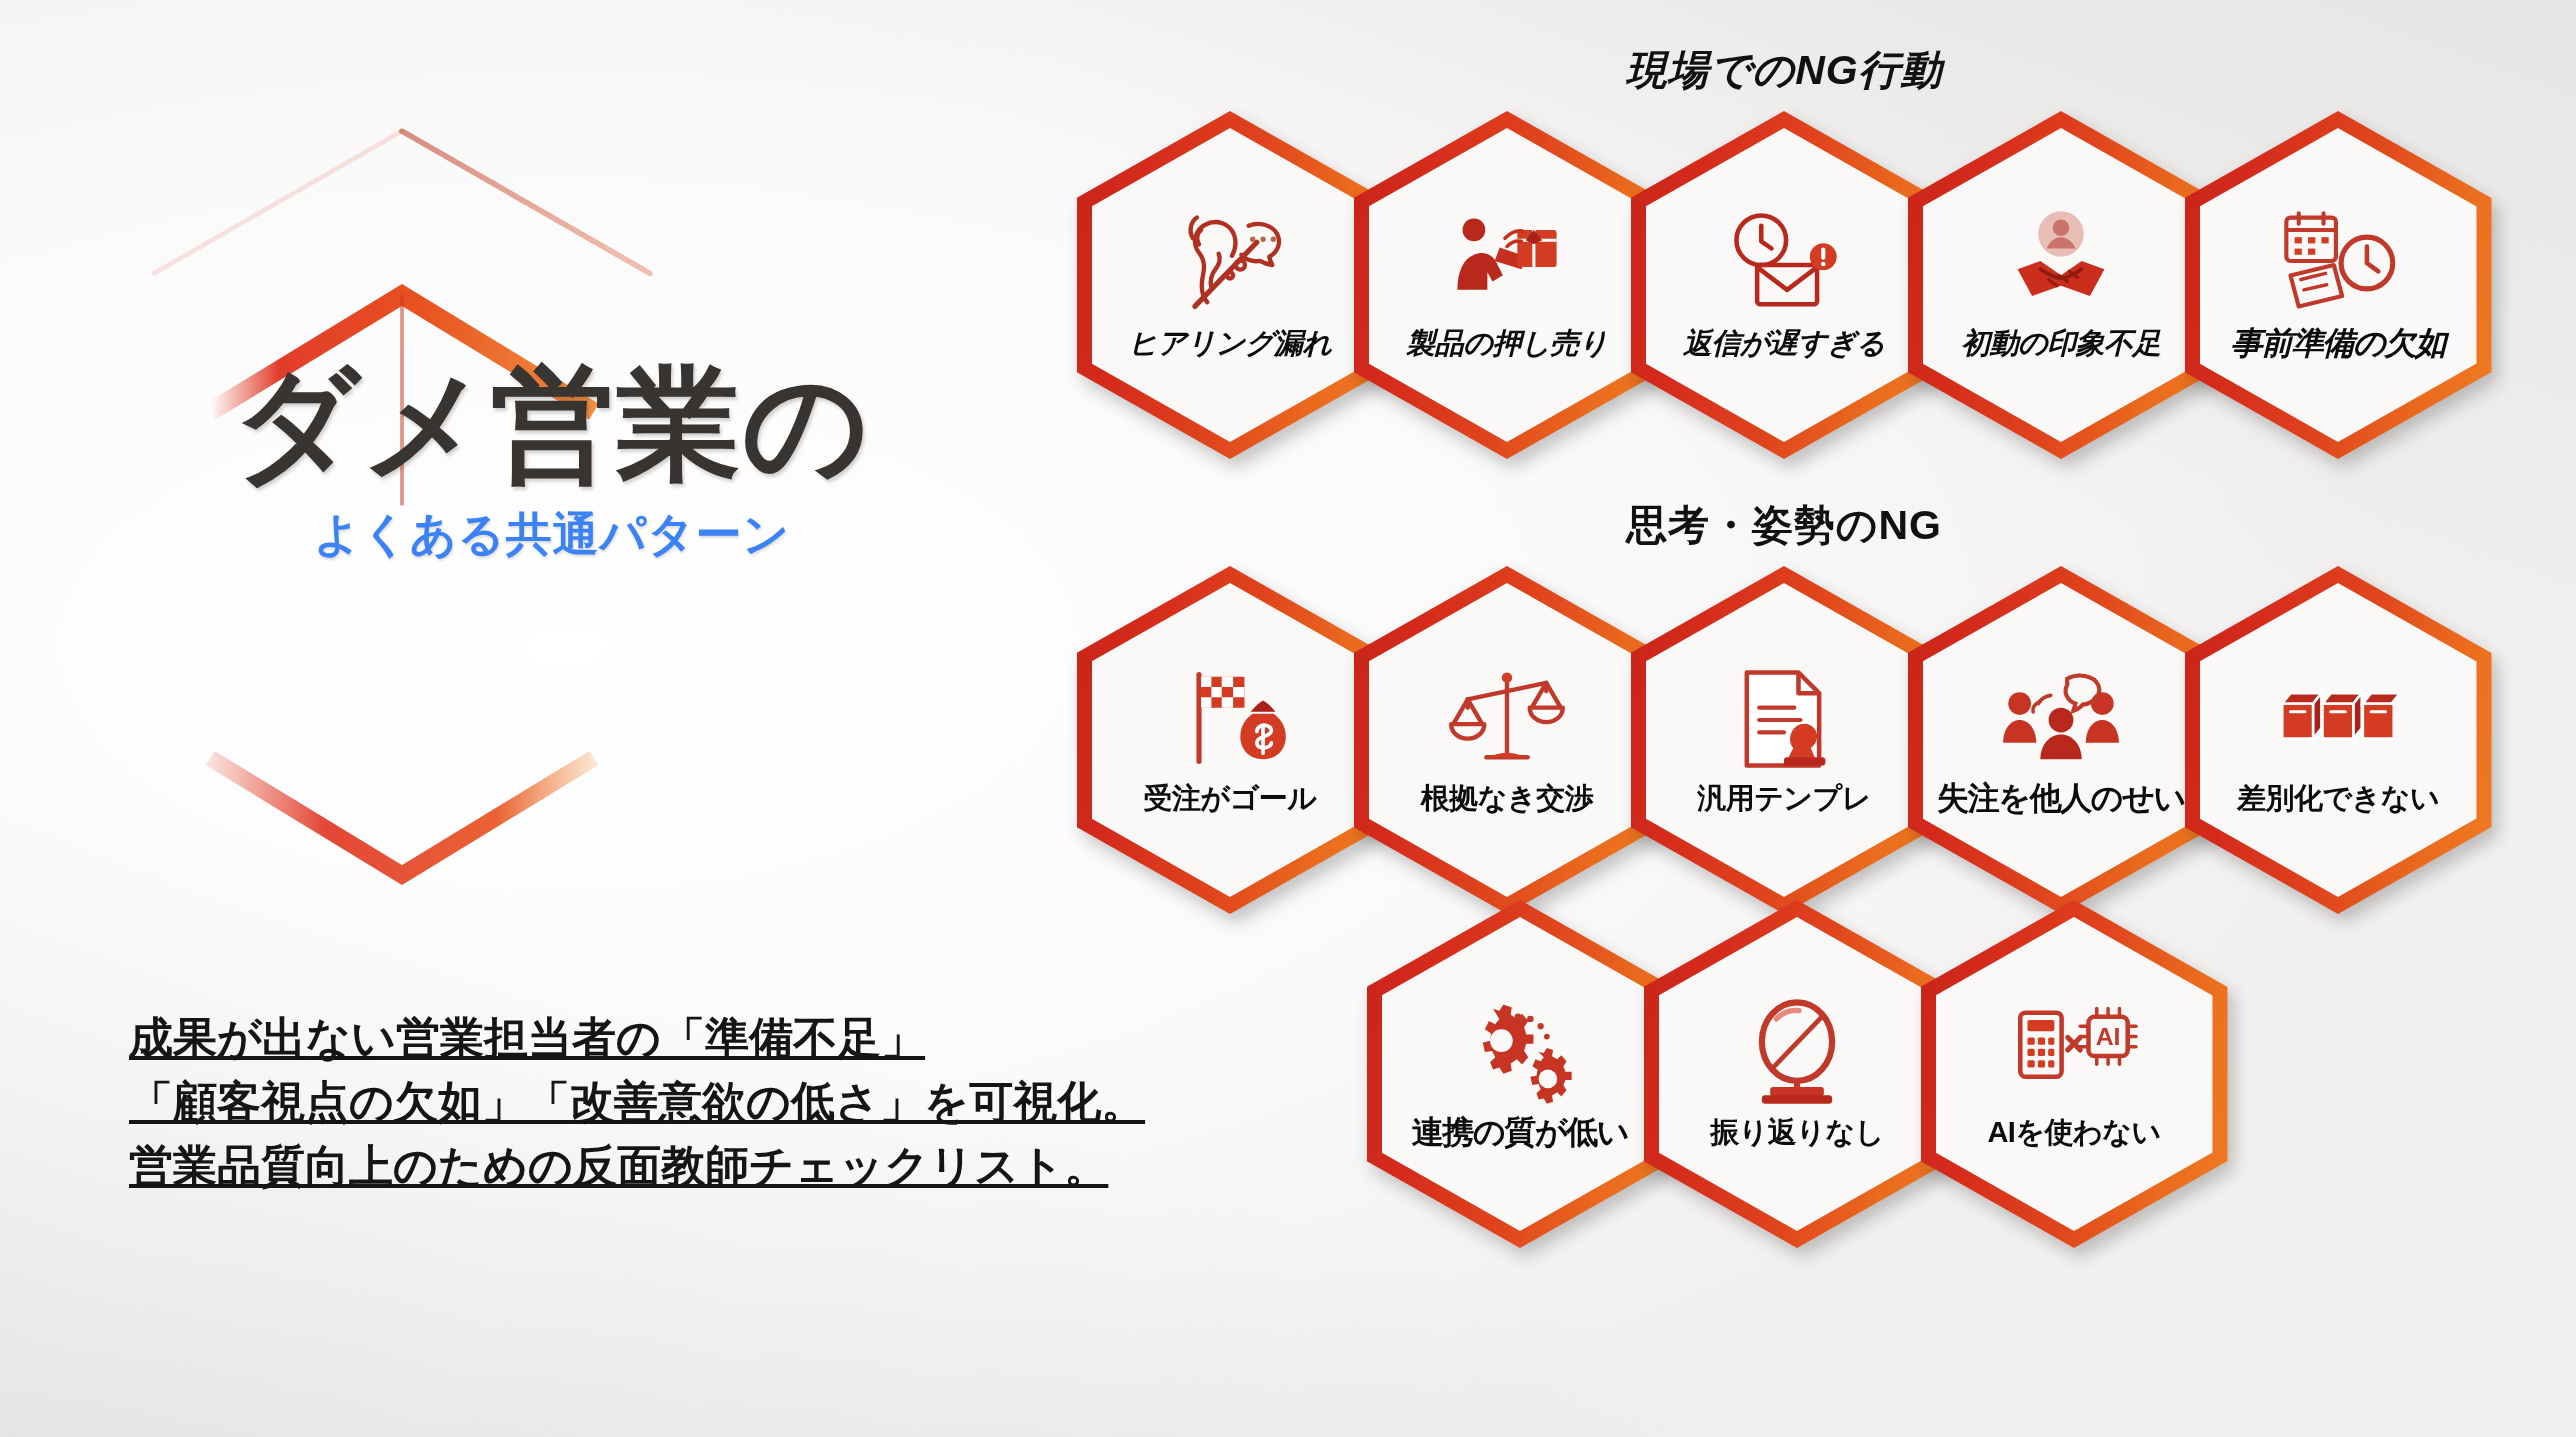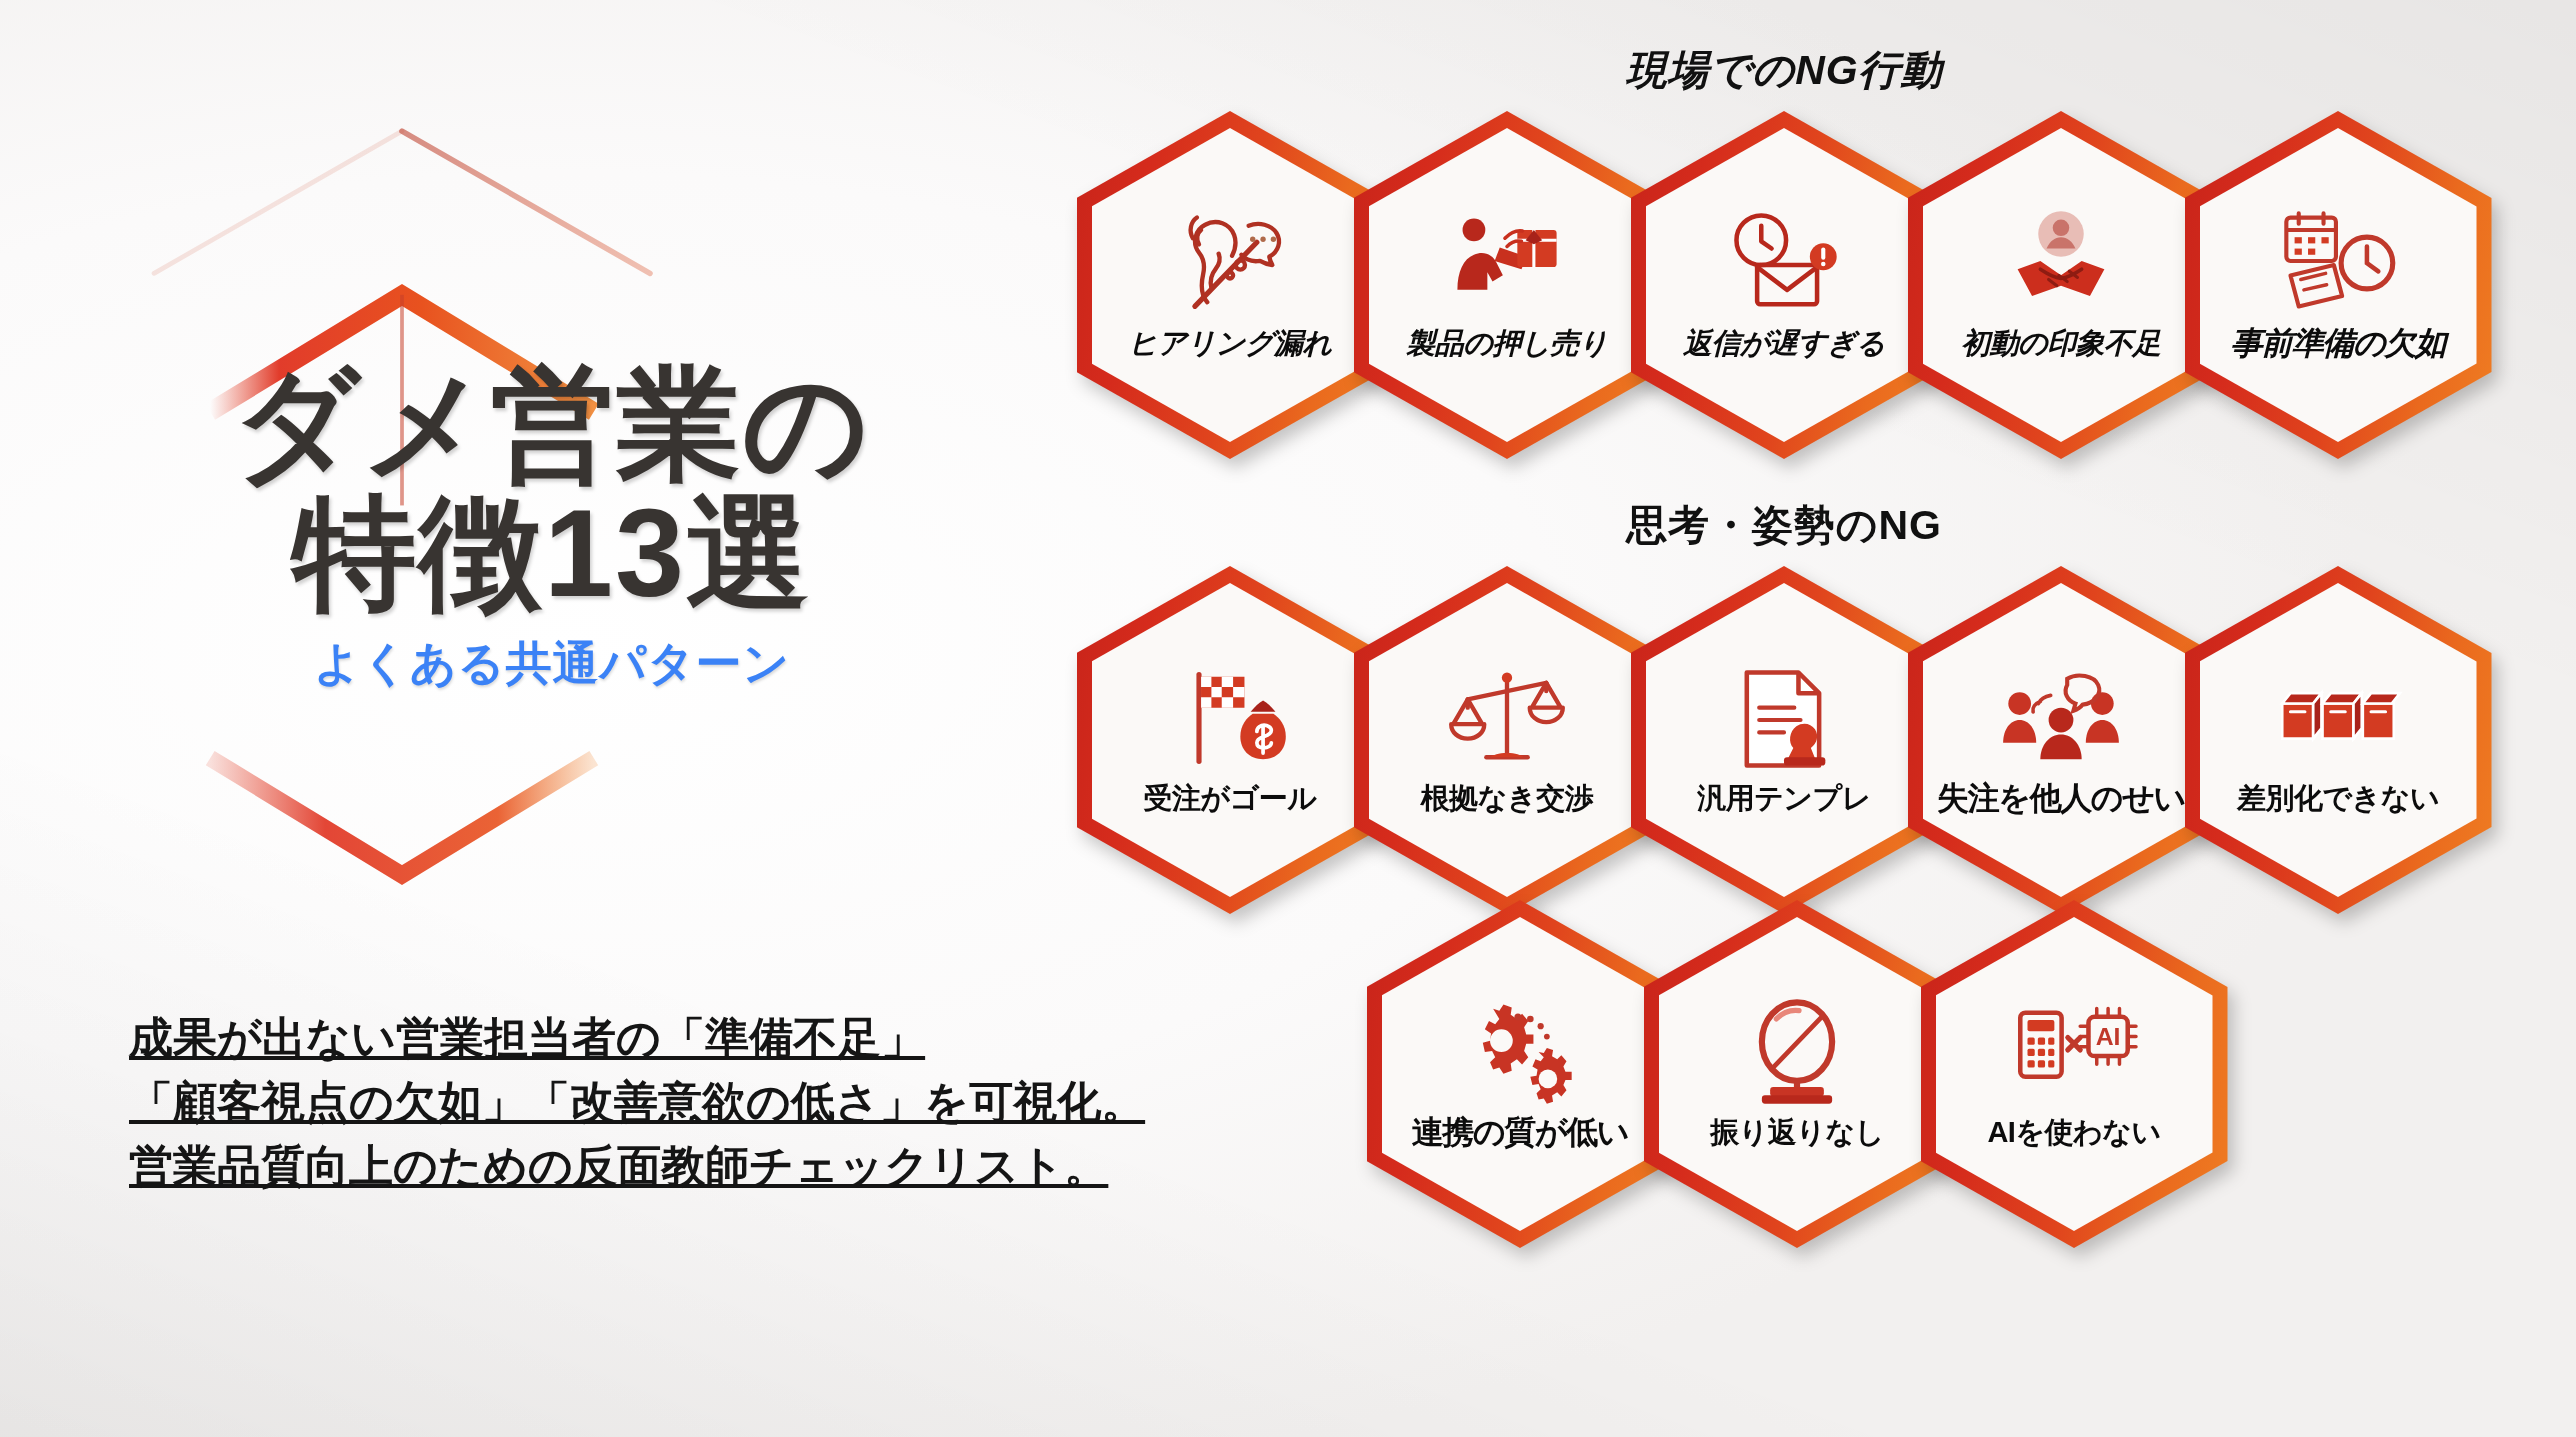--- a/index.html
+++ b/index.html
@@ -159,21 +159,20 @@
     <path d="M280 205 L280 430" stroke="#c6402a" stroke-width="4" opacity="0.55"></path>
 
     <path d="M75 700 L280 825 L485 700" stroke="url(#dhgBottom)" stroke-width="18" stroke-linejoin="miter" stroke-linecap="butt" fill="none"></path>
 
     <path d="M15 620 L15 740" stroke="url(#dhgFaint)" stroke-width="5" stroke-linecap="round" opacity="0.3"></path>
     <path d="M545 620 L545 740" stroke="url(#dhgFaint)" stroke-width="5" stroke-linecap="round" opacity="0.3"></path>
   </svg>
 
   <div id="title-block">
     <div class="title-line">ダメ営業の</div>
-    <div class="title-line">特徴13選</div>
     <div id="title-sub">よくある共通パターン</div>
   </div>
 
   <div id="body-copy">
     <div class="body-line">成果が出ない営業担当者の「準備不足」</div>
     <div class="body-line">「顧客視点の欠如」「改善意欲の低さ」を可視化。</div>
     <div class="body-line">営業品質向上のための反面教師チェックリスト。</div>
   </div>
 </div>
 

